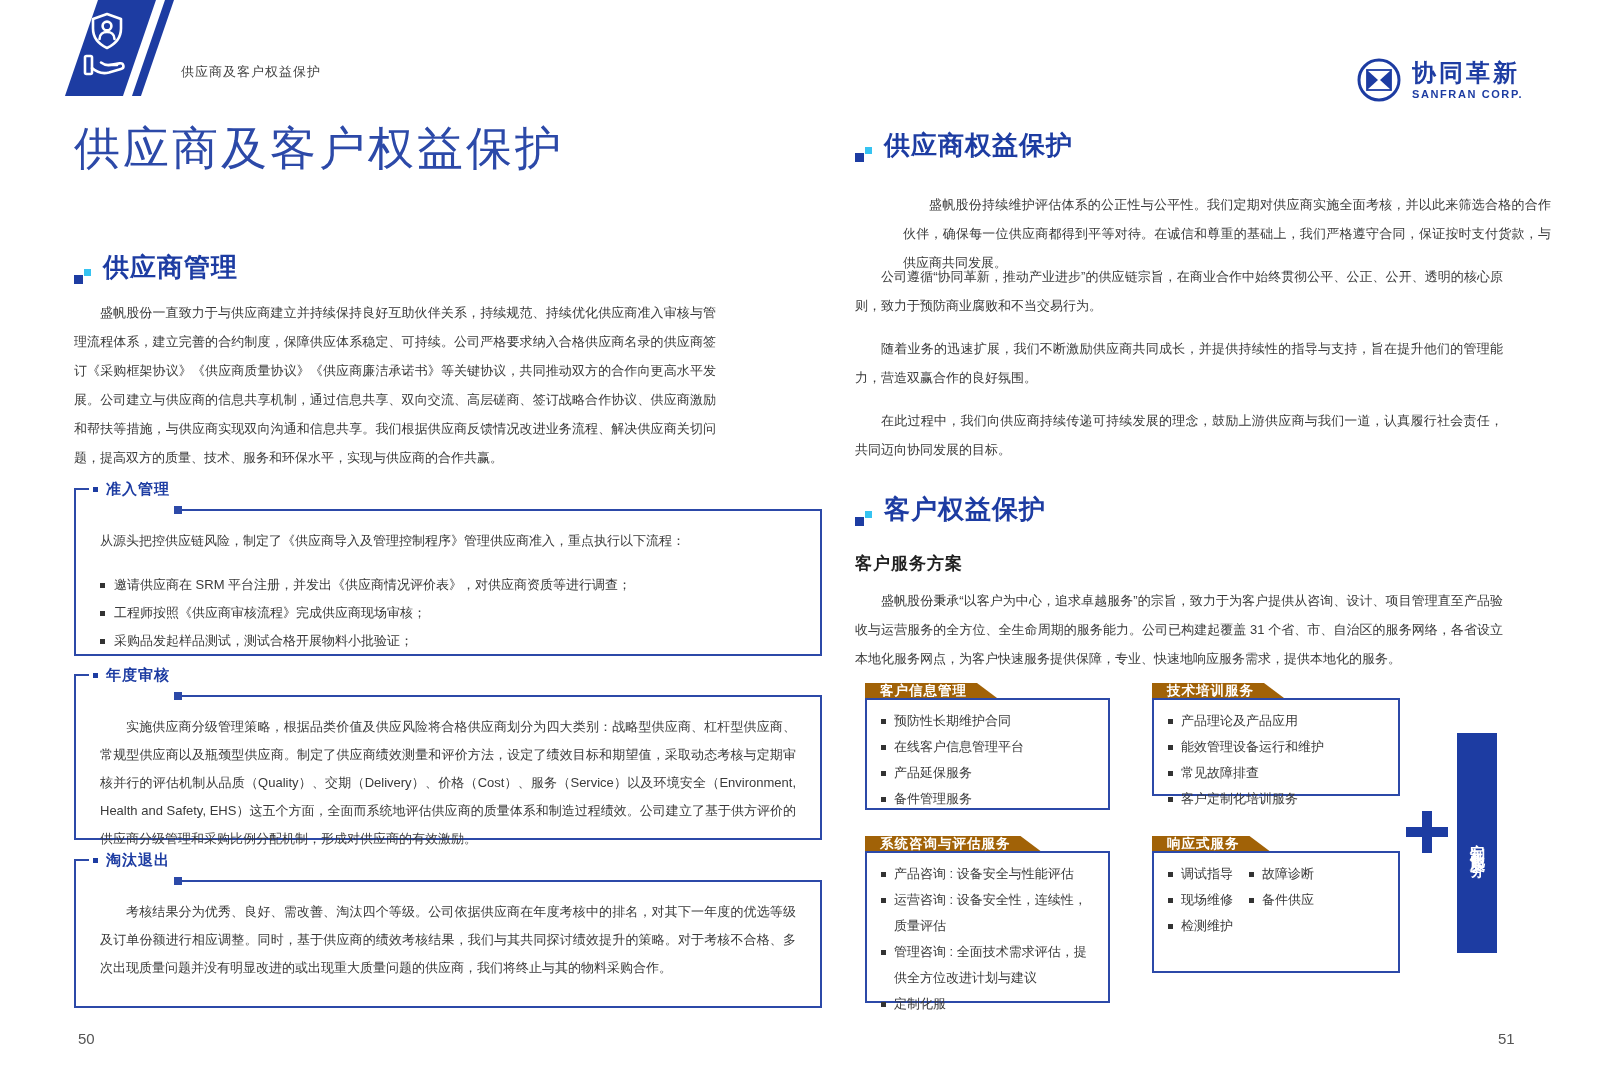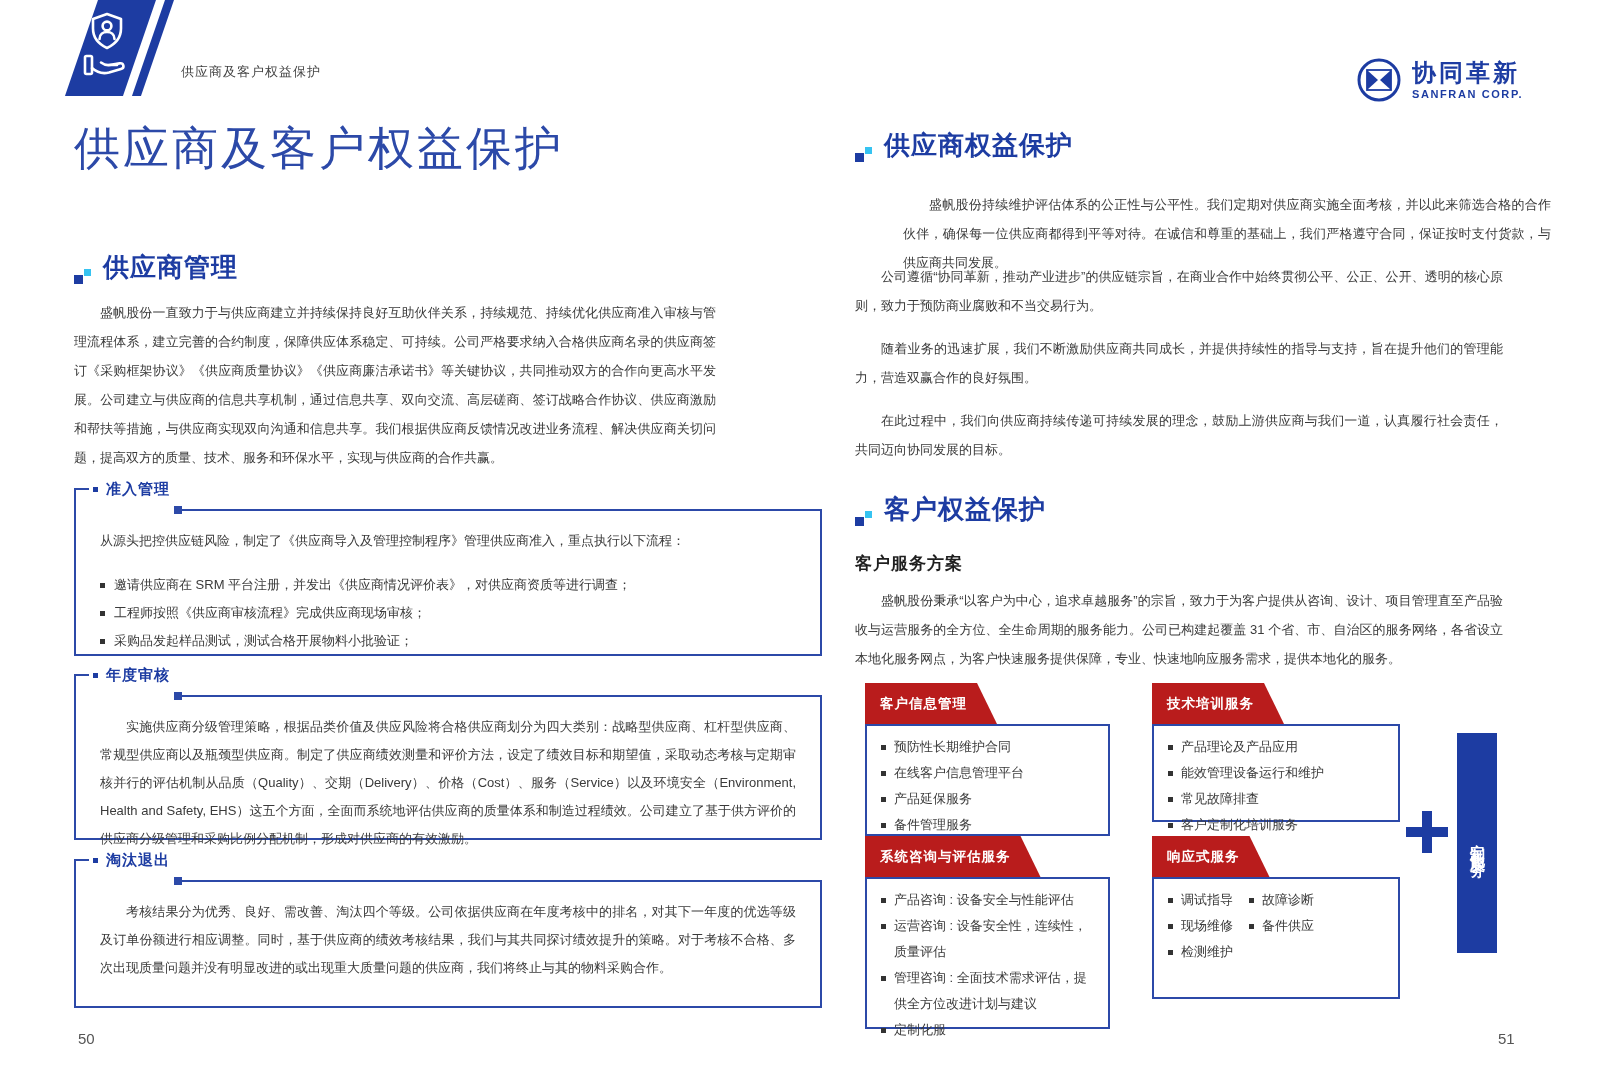--- a/index.html
+++ b/index.html
@@ -51,21 +51,21 @@
   .ibox-body { position:relative; margin-top:33px; padding:16px 26px 0 26px;
     font-size:13px; line-height:28px; text-align:justify; }
   .ibox-body .bp { text-indent:2em; }
   .blist { list-style:none;margin-top:16px; }
   .blist li { position:relative; padding-left:14px; }
   .blist li::before { content:""; position:absolute; left:0; top:12px; width:5px; height:5px; background:#333; }
 
   
   .sub-h { position:absolute; font-size:17px; font-weight:bold; color:#1f1f1f; letter-spacing:1px; }
   .sbox { position:absolute; }
-  .sbox-tab { position:relative; height:41px; background:#b91c1c; color:#fff;
+  .sbox-tab { position:relative; height:15px; background:#a16207; color:#fff;
     font-size:13.5px; font-weight:bold; display:flex; align-items:center;
     padding:0 30px 0 15px; letter-spacing:1px; width:fit-content;
     clip-path:polygon(0 0, calc(100% - 20px) 0, 100% 100%, 0 100%); }
   .sbox-body { border:2px solid #2c49a8; background:#fff; padding:8px 14px; }
   .sitem { position:relative; padding-left:13px; font-size:13px; line-height:26px; color:#3a3a3a; }
   .sitem::before { content:""; position:absolute; left:0; top:11px; width:5px; height:5px; background:#333; }
   .srow { display:flex; }
   .srow .sitem { margin-right:16px; }
 
   

